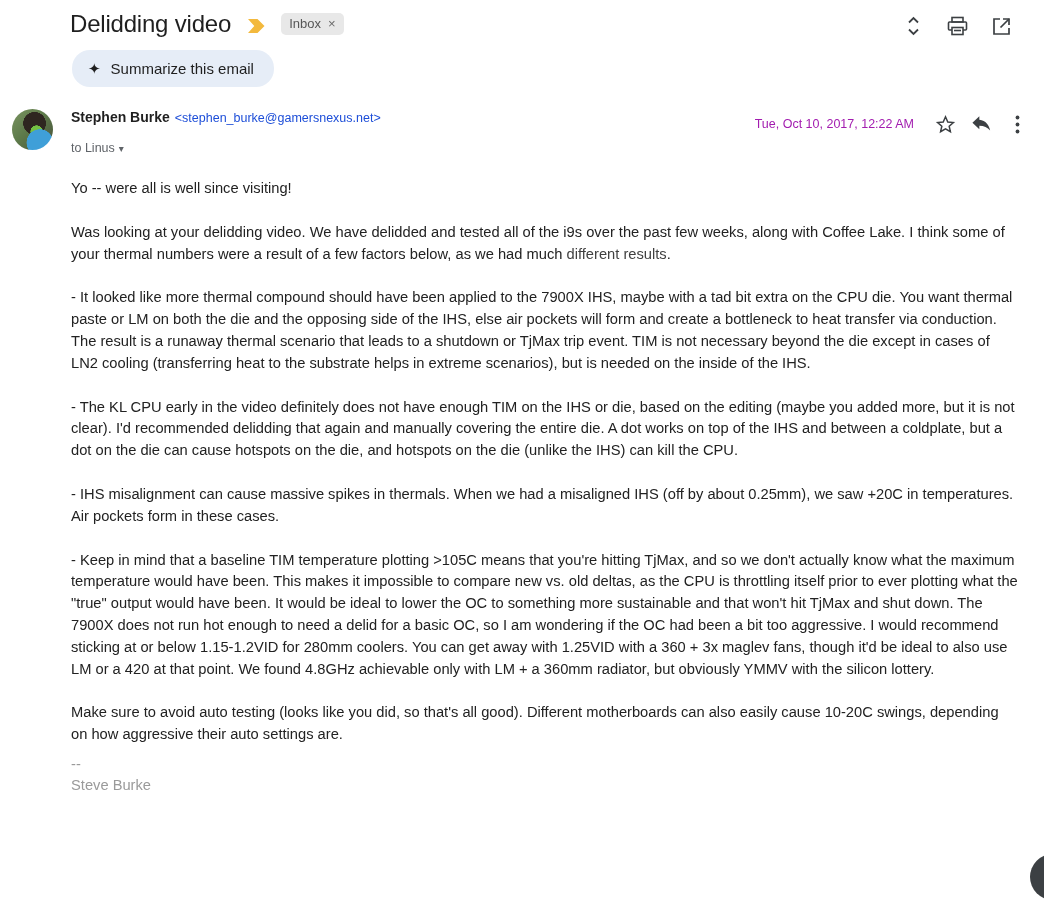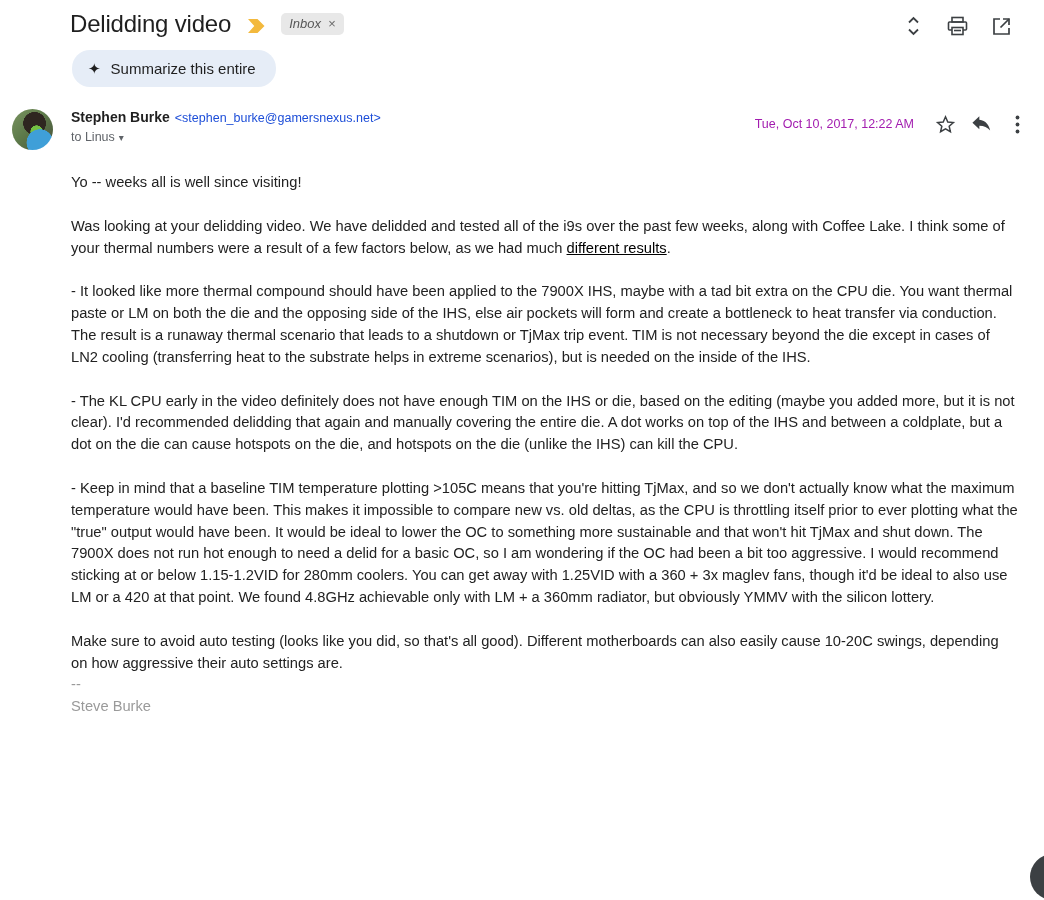--- a/index.html
+++ b/index.html
@@ -22,21 +22,20 @@
     letter-spacing: -0.2px;
   }
   .important-marker { margin: 4px 0 0 16px; display: inline-flex; }
   .inbox-chip {
     margin-left: 14px; 
     background: #e8e8e8; border-radius: 5px;
     font-size: 13px; color: #575757;
     padding: 3px 8px 4px 8px;
     display: inline-flex; align-items: center; gap: 7px;
     cursor: default;
-    font-style: italic;
   }
   .inbox-chip .chip-x { font-size: 13px; color: #6b6b6b; cursor: pointer; }
   .subject-spacer { flex: 1; }
   .top-icons { display: flex; align-items: center; gap: 18px; padding-right: 14px; margin-top: 4px; }
   .icon-btn {
     width: 26px; height: 26px; display: inline-flex;
     align-items: center; justify-content: center; cursor: pointer;
     color: #3c4043;
   }
 
@@ -65,36 +64,36 @@
       radial-gradient(circle at 55% 35%, #2e2620 0 32%, transparent 33%),
       linear-gradient(135deg, #7a9461 0%, #5d7a4a 45%, #474f3a 100%);
     flex: 0 0 auto;
     cursor: pointer;
   }
   .sender-block { margin-left: 18px; flex: 1; min-width: 0; }
   .sender-line { display: flex; align-items: baseline; }
   .sender-name { font-size: 14px; font-weight: 700; color: #1f1f1f; }
   .sender-address { font-size: 12.5px; color: #1d4ed8; margin-left: 5px; }
   .recipient-line {
-    margin-top: 5px; font-size: 12.5px; color: #5f6368;
+    margin-top: 16px; font-size: 12.5px; color: #5f6368;
     display: inline-flex; align-items: center; gap: 4px; cursor: pointer;
   }
   .caret { font-size: 10px; color: #5f6368; }
   .header-right { display: flex; align-items: center; gap: 10px; margin-top: 2px; }
   .msg-date { font-size: 12.5px; color: #a21caf; white-space: nowrap; margin-right: 8px; }
 
   
   .email-body {
     padding: 22px 14px 0 71px;
     font-size: 14.7px; line-height: 21.8px; color: #222222;
     max-width: 1032px;
   }
   .email-body p { margin: 0 0 22px 0; }
   .email-body a, .sig-link {
-    color: #000000; text-decoration: underline; cursor: pointer;
+    color: #404040; cursor: pointer;
   }
   .signature { font-size: 14.7px; line-height: 21.3px; color: #9a9a9a; }
   .signature div { margin: 0; }
 
   
   .fab-circle {
     position: absolute; left: 1030px; top: 854px;
     width: 46px; height: 46px; border-radius: 50%;
     background: #3c4043; cursor: pointer;
   }
@@ -141,21 +140,21 @@
         <path d="M11 2 H17 V8"></path>
         <path d="M17 2 L8.5 10.5"></path>
       </svg>
     </span>
   </span>
 </div>
 
 <div class="summarize-row">
   <button class="summarize-btn">
     <span class="sparkle">✦</span>
-    <span>Summarize this entire</span>
+    <span>Summarize this email</span>
   </button>
 </div>
 
 <div class="msg-header">
   <div class="avatar"></div>
 
   <div class="sender-block">
     <div class="sender-line">
       <span class="sender-name">Stephen Burke</span>
       <span class="sender-address">&lt;stephen_burke@gamersnexus.net&gt;</span>
@@ -182,30 +181,31 @@
       <svg width="5" height="19" viewBox="0 0 5 19" fill="#3c4043">
         <circle cx="2.5" cy="2.5" r="1.9"></circle>
         <circle cx="2.5" cy="9.5" r="1.9"></circle>
         <circle cx="2.5" cy="16.5" r="1.9"></circle>
       </svg>
     </span>
   </div>
 </div>
 
 <div class="email-body">
-  <p>Yo -- weeks all is well since visiting!</p>
+  <p>Yo -- were all is well since visiting!</p>
 
   <p><span>Was looking at your delidding video. We have delidded and tested all of the i9s over the past few weeks, along with Coffee Lake. I think some of your thermal numbers were a result of a few factors below, as we had much </span><a>different results</a><span>.</span></p>
 
 
   <p>- It looked like more thermal compound should have been applied to the 7900X IHS, maybe with a tad bit extra on the CPU die. You want thermal paste or LM on both the die and the opposing side of the IHS, else air pockets will form and create a bottleneck to heat transfer via conduction. The result is a runaway thermal scenario that leads to a shutdown or TjMax trip event. TIM is not necessary beyond the die except in cases of LN2 cooling (transferring heat to the substrate helps in extreme scenarios), but is needed on the inside of the IHS.</p>
   <p>- The KL CPU early in the video definitely does not have enough TIM on the IHS or die, based on the editing (maybe you added more, but it is not clear). I'd recommended delidding that again and manually covering the entire die. A dot works on top of the IHS and between a coldplate, but a dot on the die can cause hotspots on the die, and hotspots on the die (unlike the IHS) can kill the CPU.</p>
+  <p>- IHS misalignment can cause massive spikes in thermals. When we had a misaligned IHS (off by about 0.25mm), we saw +20C in temperatures. Air pockets form in these cases.</p>
   <p>- Keep in mind that a baseline TIM temperature plotting &gt;105C means that you're hitting TjMax, and so we don't actually know what the maximum temperature would have been. This makes it impossible to compare new vs. old deltas, as the CPU is throttling itself prior to ever plotting what the "true" output would have been. It would be ideal to lower the OC to something more sustainable and that won't hit TjMax and shut down. The 7900X does not run hot enough to need a delid for a basic OC, so I am wondering if the OC had been a bit too aggressive. I would recommend sticking at or below 1.15-1.2VID for 280mm coolers. You can get away with 1.25VID with a 360 + 3x maglev fans, though it'd be ideal to also use LM or a 420 at that point. We found 4.8GHz achievable only with LM + a 360mm radiator, but obviously YMMV with the silicon lottery.</p>
 
-  <p style="margin-bottom:0;">Make sure to avoid auto testing (looks like you did, so that's all good). Different motherboards can also easily cause 10-20C swings, depending on how aggressive their auto settings are.</p>
+  <p style="margin-bottom:8px;">Make sure to avoid auto testing (looks like you did, so that's all good). Different motherboards can also easily cause 10-20C swings, depending on how aggressive their auto settings are.</p>
 
   <div class="signature">
     <div>--</div>
     <div>Steve Burke</div>
 
   </div>
 </div>
 
 <div class="fab-circle"></div>
 

